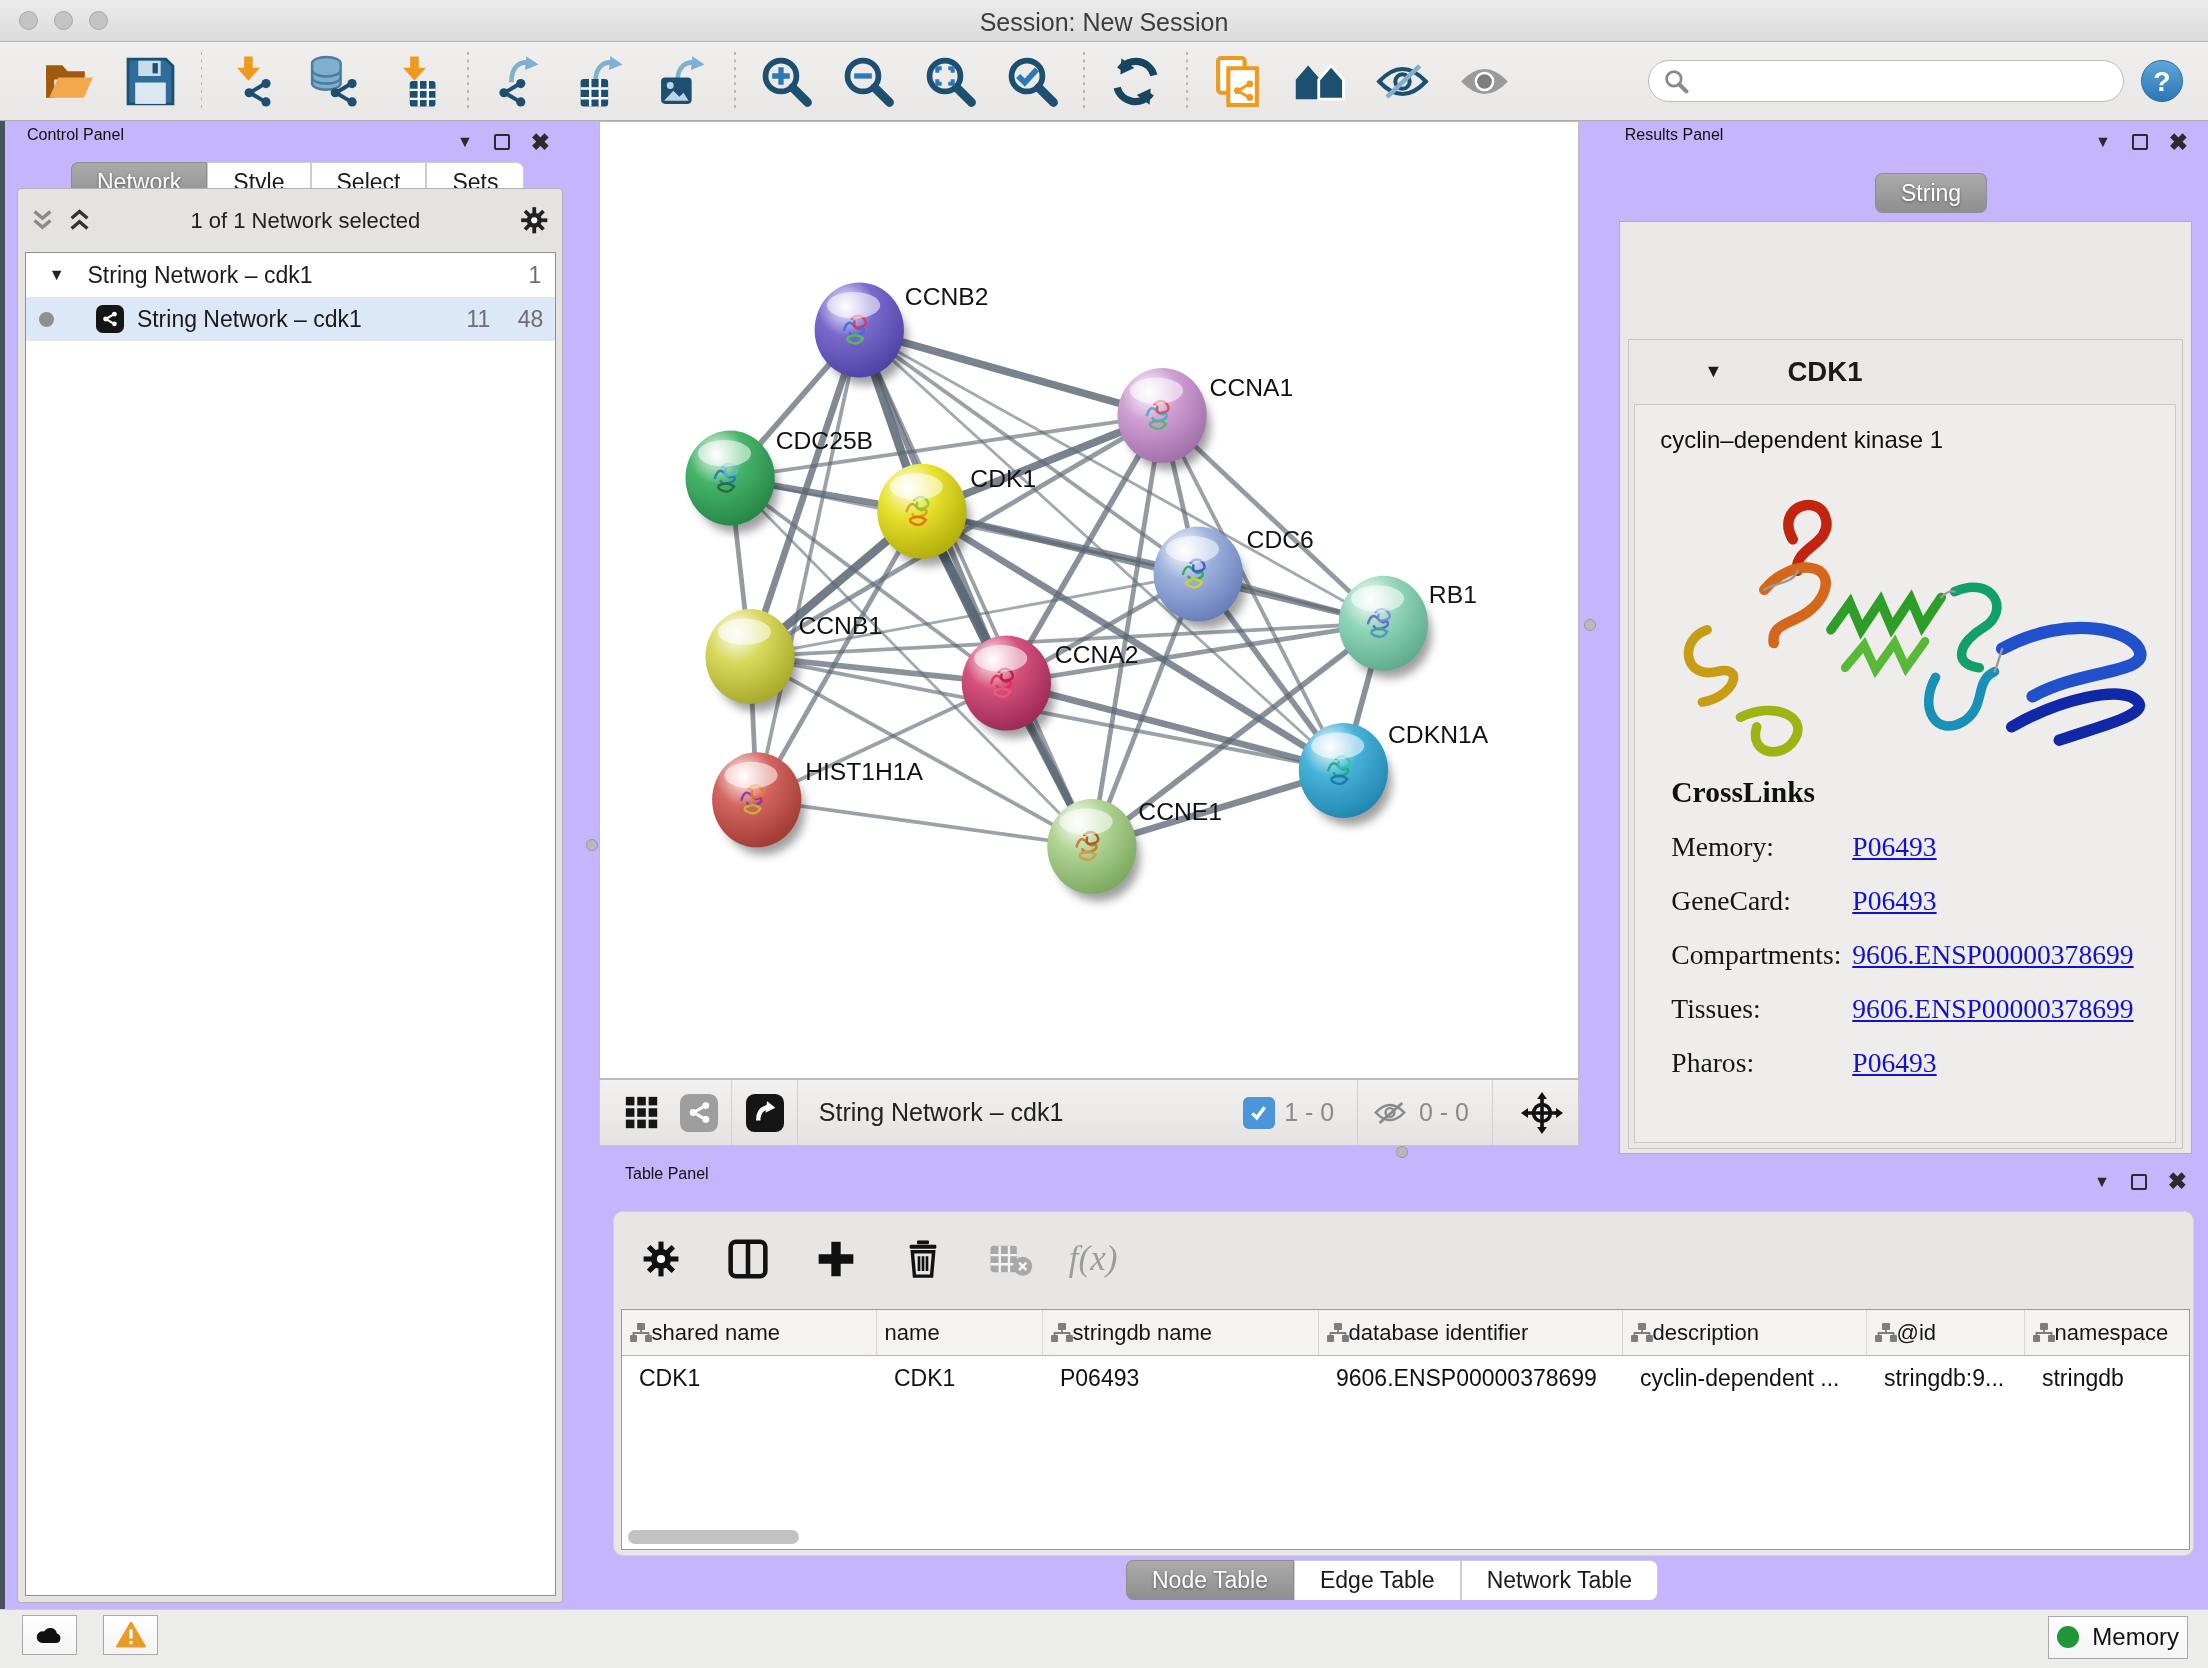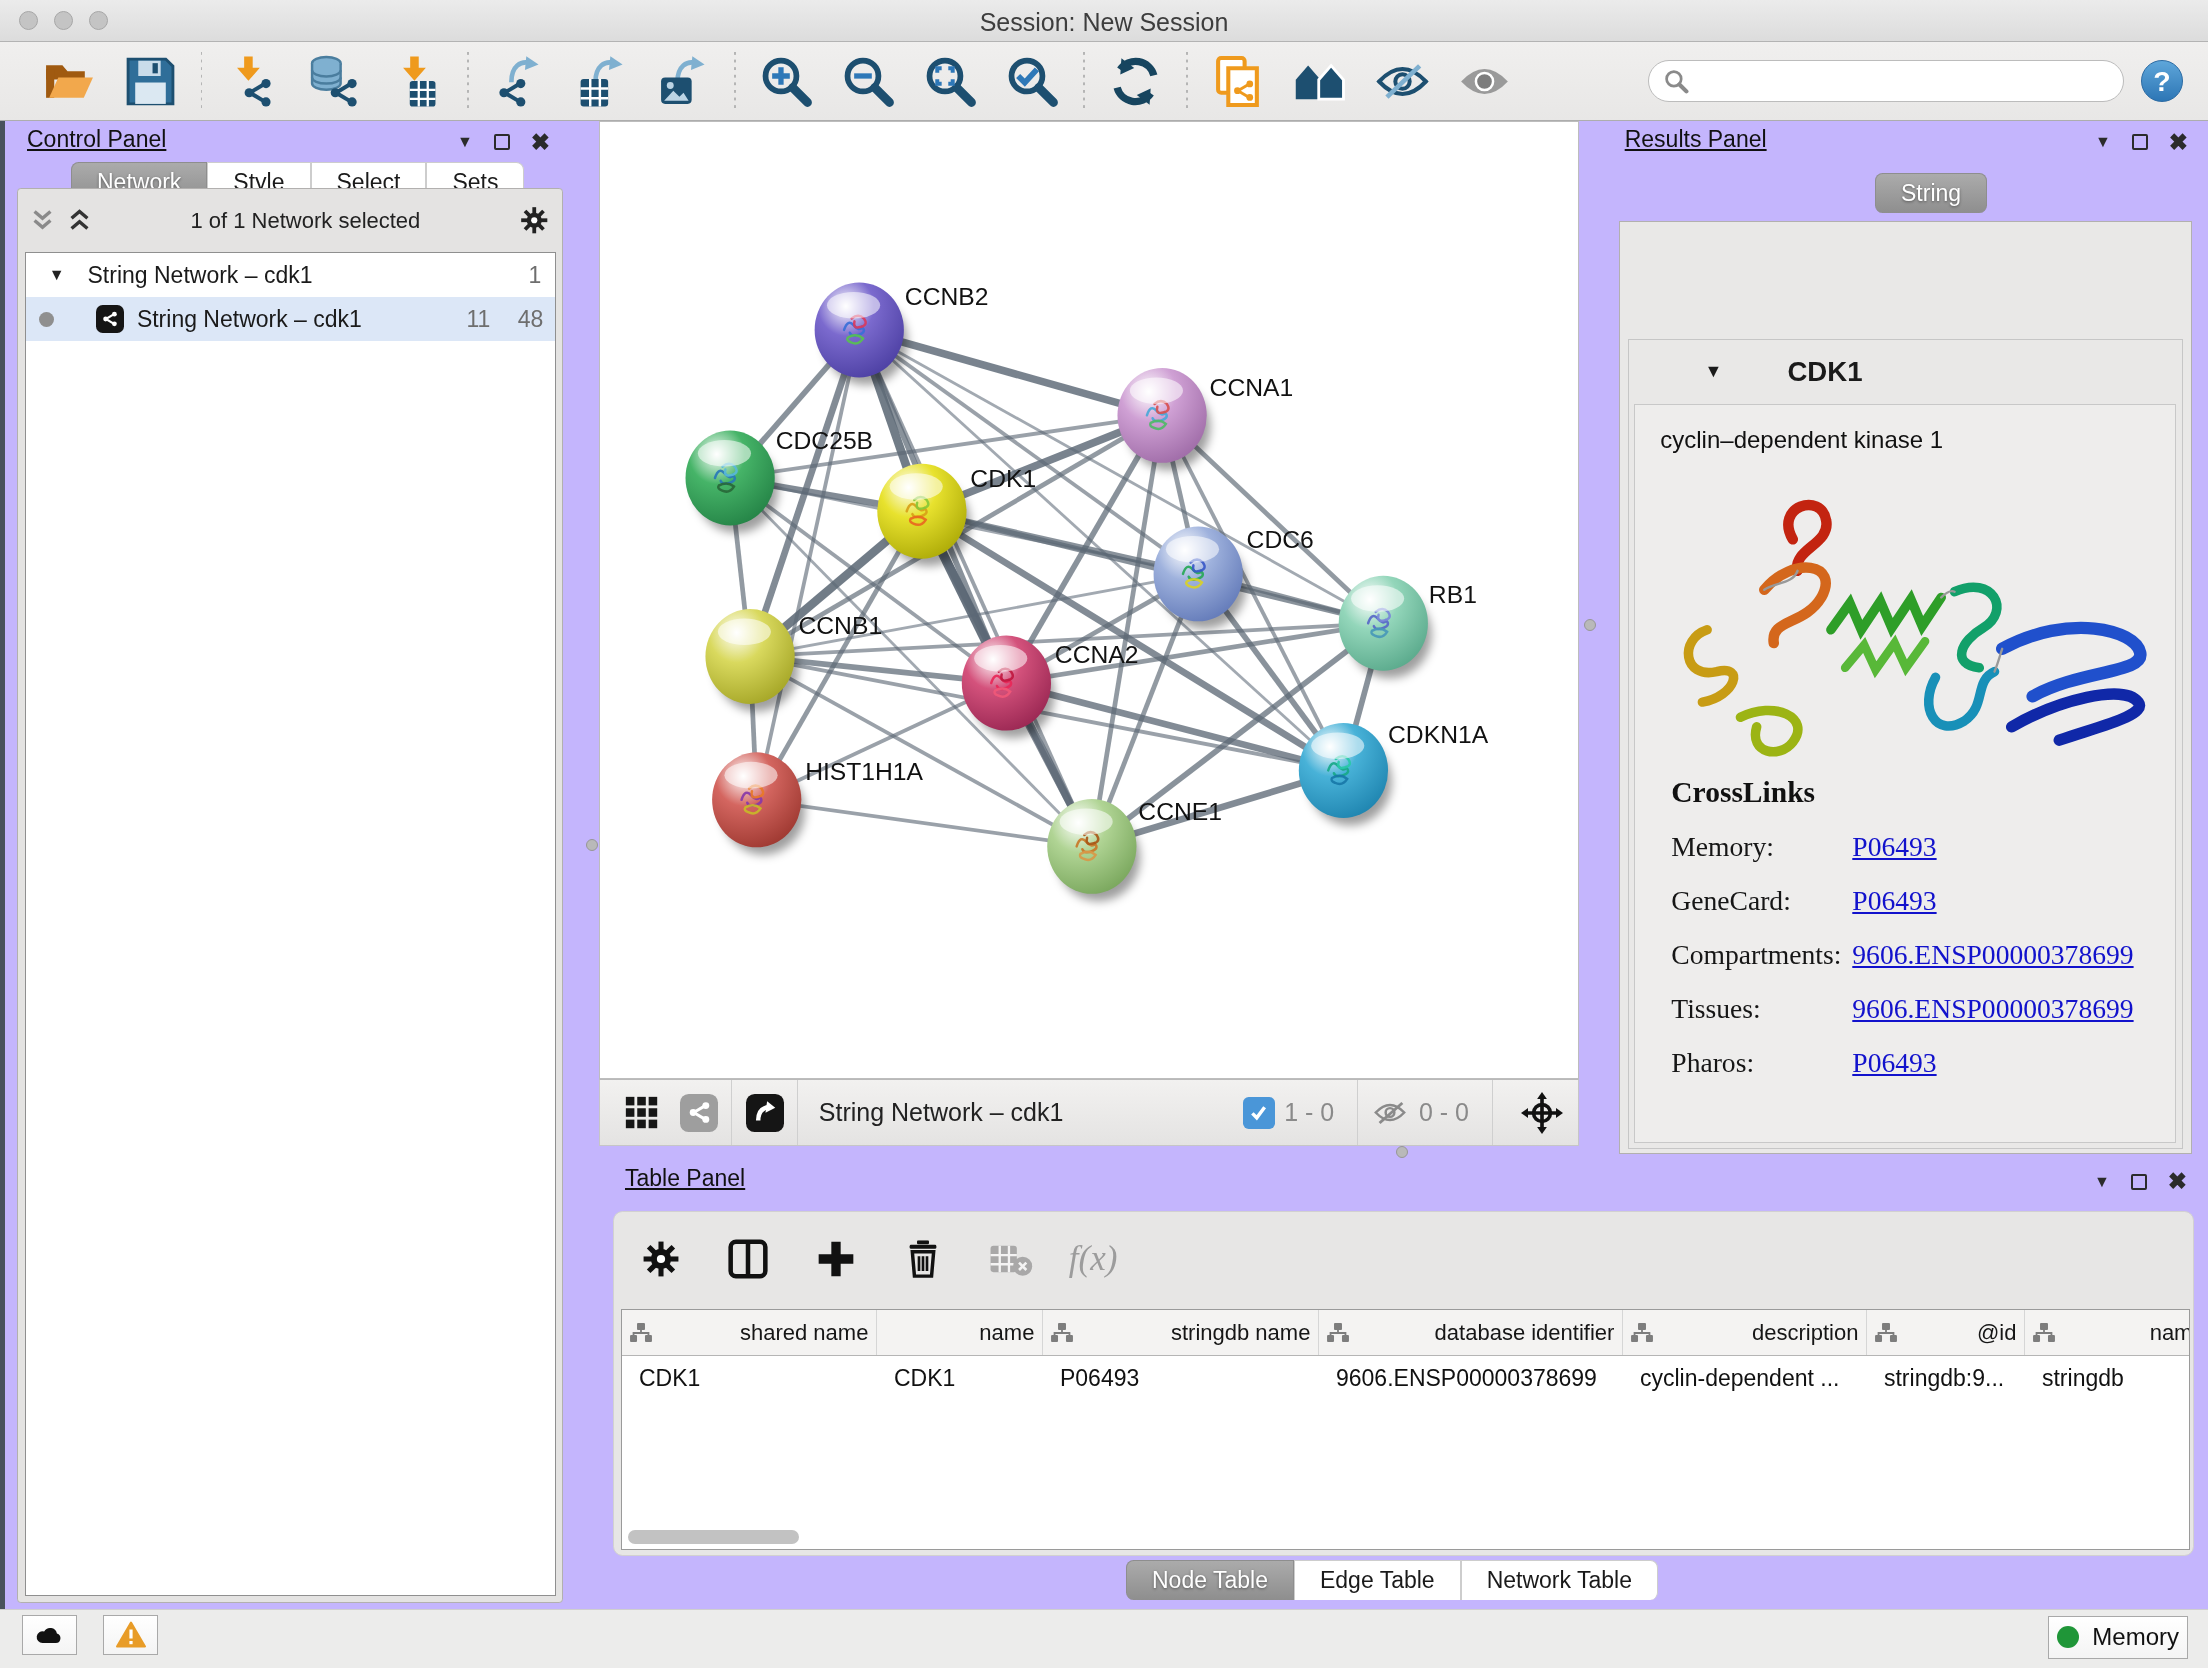--- a/index.html
+++ b/index.html
@@ -27,21 +27,21 @@
   .tool-search svg { width:25px; height:25px; flex:0 0 auto; }
   .tool-search input { border:none; outline:none; flex:1; font-size:23px; margin-left:9.5px; background:transparent; }
   .help-btn { margin:0 25px 0 17px; width:42px; height:42px; border-radius:50%;
     background:linear-gradient(#5ea6da,#2d76b5); border:1px solid #2a6aa3; color:#fff;
     font-size:28.5px; font-weight:bold; cursor:pointer; flex:0 0 auto; }
 
   
   .main { position:absolute; left:0; top:121px; width:2208px; height:1488px; }
   .left-edge { position:absolute; left:0; top:0; width:4.8px; height:100%; background:#49525c; }
 
-  .panel-head { position:absolute; font-size:23px; color:#111;text-decoration:underline; }
+  .panel-head { position:absolute; font-size:16px; color:#111; }
   .panel-icons { position:absolute; display:flex; align-items:center; gap:21px; color:#2b2b2b; }
   .pi-tri { font-size:16px; }
   .pi-float { width:16px; height:16px; border:2.4px solid #2b2b2b; border-radius:1.9px; display:inline-block; }
   .pi-close { font-size:23px; font-weight:bold; }
 
   .tabstrip { position:absolute; display:flex; }
   .tab { height:40px; padding:0 25px; background:#fff; border:1px solid #cdcdcd; border-bottom:none;
     font-size:23px; display:flex; align-items:center; cursor:pointer; }
   .tab:first-child { border-radius:7.6px 0 0 0; }
   .tab:last-child { border-radius:0 7.6px 7.6px 0; }
@@ -98,21 +98,21 @@
   
   .tp { position:absolute; left:599px; top:1033px; width:1609px; height:456px; }
   .tp-tools { position:absolute; left:14.3px; top:57px; width:1581px; height:345px; background:#e7e6e5;
     border:1px solid #d2d1d0; border-radius:9.5px; }
   .tp-iconrow { position:absolute; left:17px; top:17px; display:flex; align-items:center; gap:28.5px; }
   .tp-ibtn { width:59px; height:59px; background:none; border:none; display:flex; align-items:center; justify-content:center; cursor:pointer; }
   .fx { font-family:"Liberation Serif", serif; font-style:italic; font-size:35px; color:#9c9c9c; }
   .tp-table { position:absolute; left:6.7px; top:97px; width:1569px; height:241px; background:#fff; border:1px solid #9a9a9a; overflow:hidden; }
   .thead { display:flex; height:46px; background:#f4f3f2; border-bottom:1.9px solid #b5b5b5; }
   .th { display:flex; align-items:center; border-right:1px solid #d6d6d6; font-size:22px; color:#161616; flex:0 0 auto; padding:0 7.6px; }
-  .th .lbl { flex:1; text-align:right; }
+  .th .lbl { flex:1; text-align:left; }
   .trow { display:flex; height:44px; }
   .td { display:flex; align-items:center; padding:0 17px; font-size:23px; color:#111; flex:0 0 auto; }
   .hthumb { position:absolute; left:5.7px; bottom:4.8px; width:171px; height:14.3px; background:#c2c2c2; border-radius:7.6px; }
   .tp-tabs { position:absolute; left:527px; top:406px; display:flex; }
 
   
   .statusbar { position:absolute; left:0; top:1609px; width:100%; height:59px; background:#ececeb; border-top:1px solid #cfcfcf; }
   .sb-btn { position:absolute; height:40px; background:linear-gradient(#ffffff,#f4f4f4); border:1.9px solid #a9a9a9;
     display:flex; align-items:center; justify-content:center; cursor:pointer; }
   .mem-dot { width:22px; height:22px; border-radius:50%; background:#1f9638; margin-right:13.3px; }

